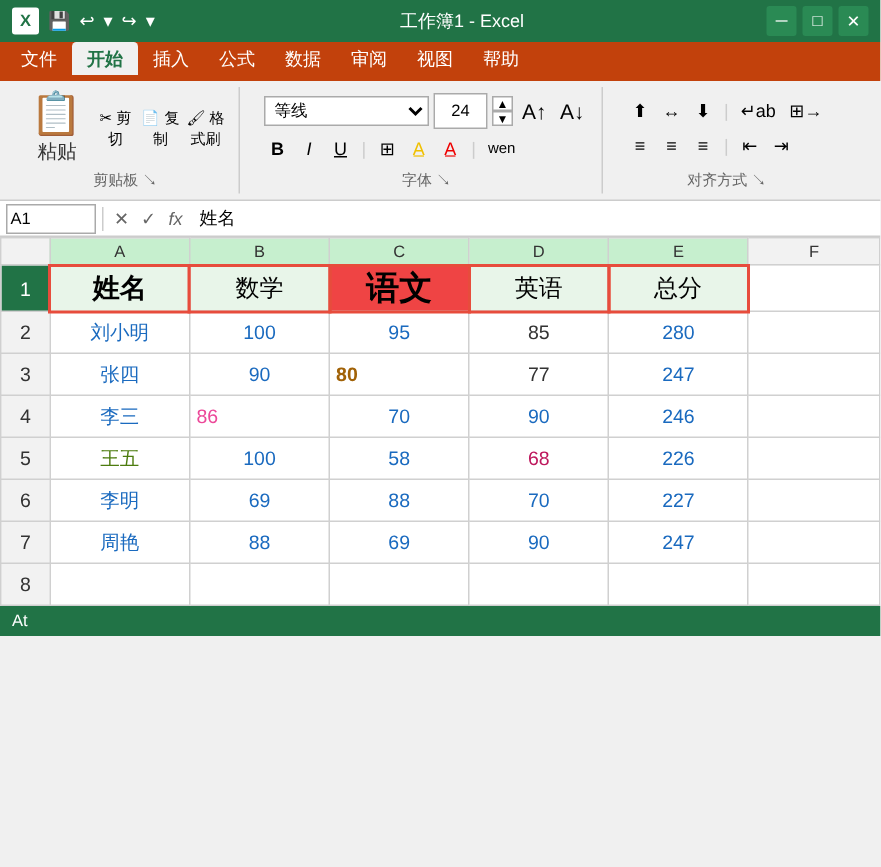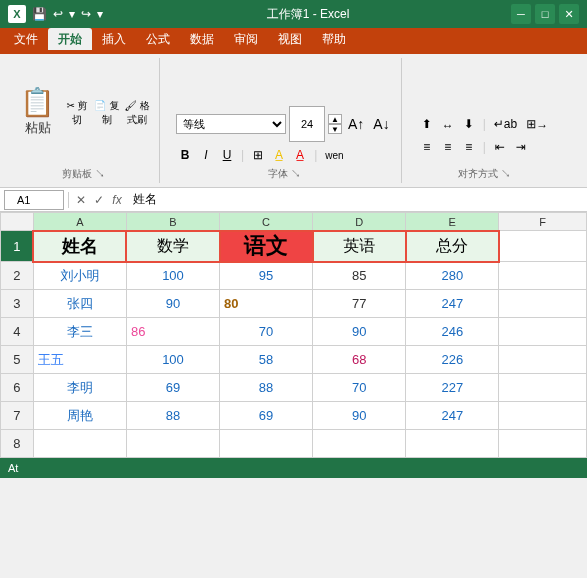--- a/index.html
+++ b/index.html
@@ -71,43 +71,43 @@
     .ribbon-group-label { font-size: 10px; color: #666; margin-top: auto; }
     .ribbon-group-content { display: flex; gap: 3px; align-items: center; flex: 1; }
 
     .paste-btn { width: 44px; height: 48px; background: none; border: 1px solid transparent; cursor: pointer; display: flex; flex-direction: column; align-items: center; justify-content: center; font-size: 10px; gap: 2px; }
     .paste-icon { font-size: 28px; line-height: 1; }
     .paste-sub { font-size: 13px; color: #333; }
 
     .small-btns { display: flex; flex-direction: row; gap: 2px; }
     .small-btn { width: 28px; height: 14px; background: none; border: 1px solid transparent; cursor: pointer; font-size: 10px; display: flex; align-items: center; justify-content: center; }
 
-    .font-group-inner { display: flex; flex-direction: column; gap: 3px; margin-top: 46px; }
+    .font-group-inner { display: flex; flex-direction: column; gap: 3px; }
     .font-row1 { display: flex; gap: 3px; align-items: center; }
     .font-row2 { display: flex; gap: 3px; align-items: center; }
     .font-select { height: 20px; border: 1px solid #aaa; font-size: 11px; padding: 0 2px; width: 110px; background: white; }
-    .font-size-input { height: 36px; border: 1px solid #aaa; font-size: 11px; padding: 0 2px; width: 36px; background: white; text-align: center; }
+    .font-size-input { height: 24px; border: 1px solid #aaa; font-size: 11px; padding: 0 2px; width: 36px; background: white; text-align: center; }
     .font-size-btns { display: flex; flex-direction: column; }
     .fs-btn { width: 14px; height: 10px; border: 1px solid #aaa; background: white; cursor: pointer; font-size: 8px; display: flex; align-items: center; justify-content: center; }
     .format-btn { height: 20px; min-width: 18px; border: 1px solid transparent; background: none; cursor: pointer; font-size: 12px; padding: 0 2px; display: flex; align-items: center; justify-content: center; }
     .format-btn.bold { font-weight: bold; }
     .format-btn.italic { font-style: italic; }
     .format-btn.underline { text-decoration: underline; }
 
     
     .formula-bar {
       background: white;
       border-bottom: 1px solid #ccc;
       height: 24px;
       display: flex;
       align-items: center;
       padding: 0 4px;
       gap: 4px;
     }
-    .cell-ref { width: 60px; height: 20px; border: 1px solid #aaa; font-size: 11px; padding: 0 12px; display: flex; align-items: center; }
+    .cell-ref { width: 60px; height: 20px; border: 1px solid #aaa; font-size: 11px; padding: 0 2px; display: flex; align-items: center; }
     .formula-sep { width: 1px; height: 16px; background: #ccc; }
     .formula-icons { display: flex; gap: 2px; align-items: center; }
     .formula-icon { width: 16px; height: 16px; cursor: pointer; display: flex; align-items: center; justify-content: center; font-size: 12px; color: #666; }
     .fx-label { font-size: 12px; color: #666; font-style: italic; }
     .formula-input { flex: 1; height: 20px; border: none; outline: none; font-size: 12px; padding: 0 4px; }
 
     
     .spreadsheet-container {
       background: white;
       overflow: hidden;
@@ -325,21 +325,21 @@
         <td style="text-align:center; color:#1a6abf;">李三</td>
         <td style="color:#ec4899;">86</td>
         <td style="text-align:center; color:#1a6abf;">70</td>
         <td style="text-align:center; color:#1a6abf;">90</td>
         <td style="text-align:center; color:#1a6abf;">246</td>
         <td></td>
       </tr>
 
       <tr>
         <td class="row-num">5</td>
-        <td style="color:#3b82f6;">王五</td>
+        <td style="text-align:center; color:#4d7c0f;">王五</td>
         <td style="text-align:center; color:#1a6abf;">100</td>
         <td style="text-align:center; color:#1a6abf;">58</td>
         <td style="text-align:center; color:#be185d;">68</td>
         <td style="text-align:center; color:#1a6abf;">226</td>
         <td></td>
       </tr>
 
       <tr>
         <td class="row-num">6</td>
         <td style="text-align:center; color:#1a6abf;">李明</td>

